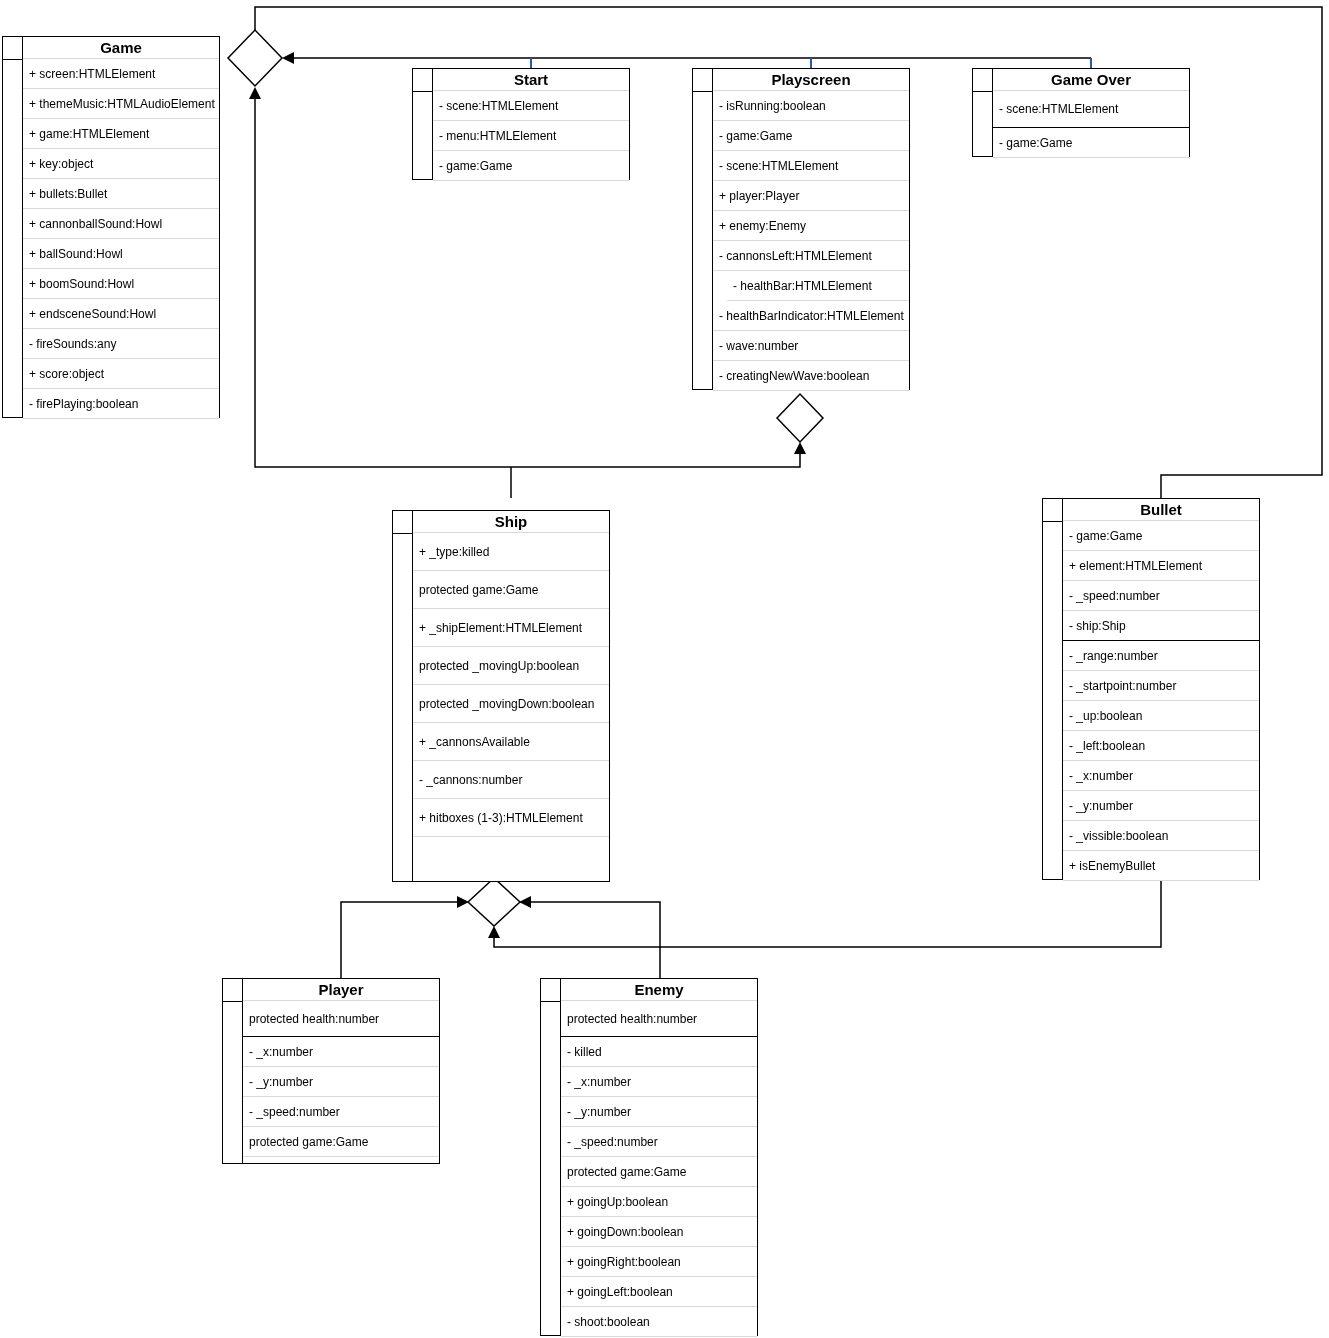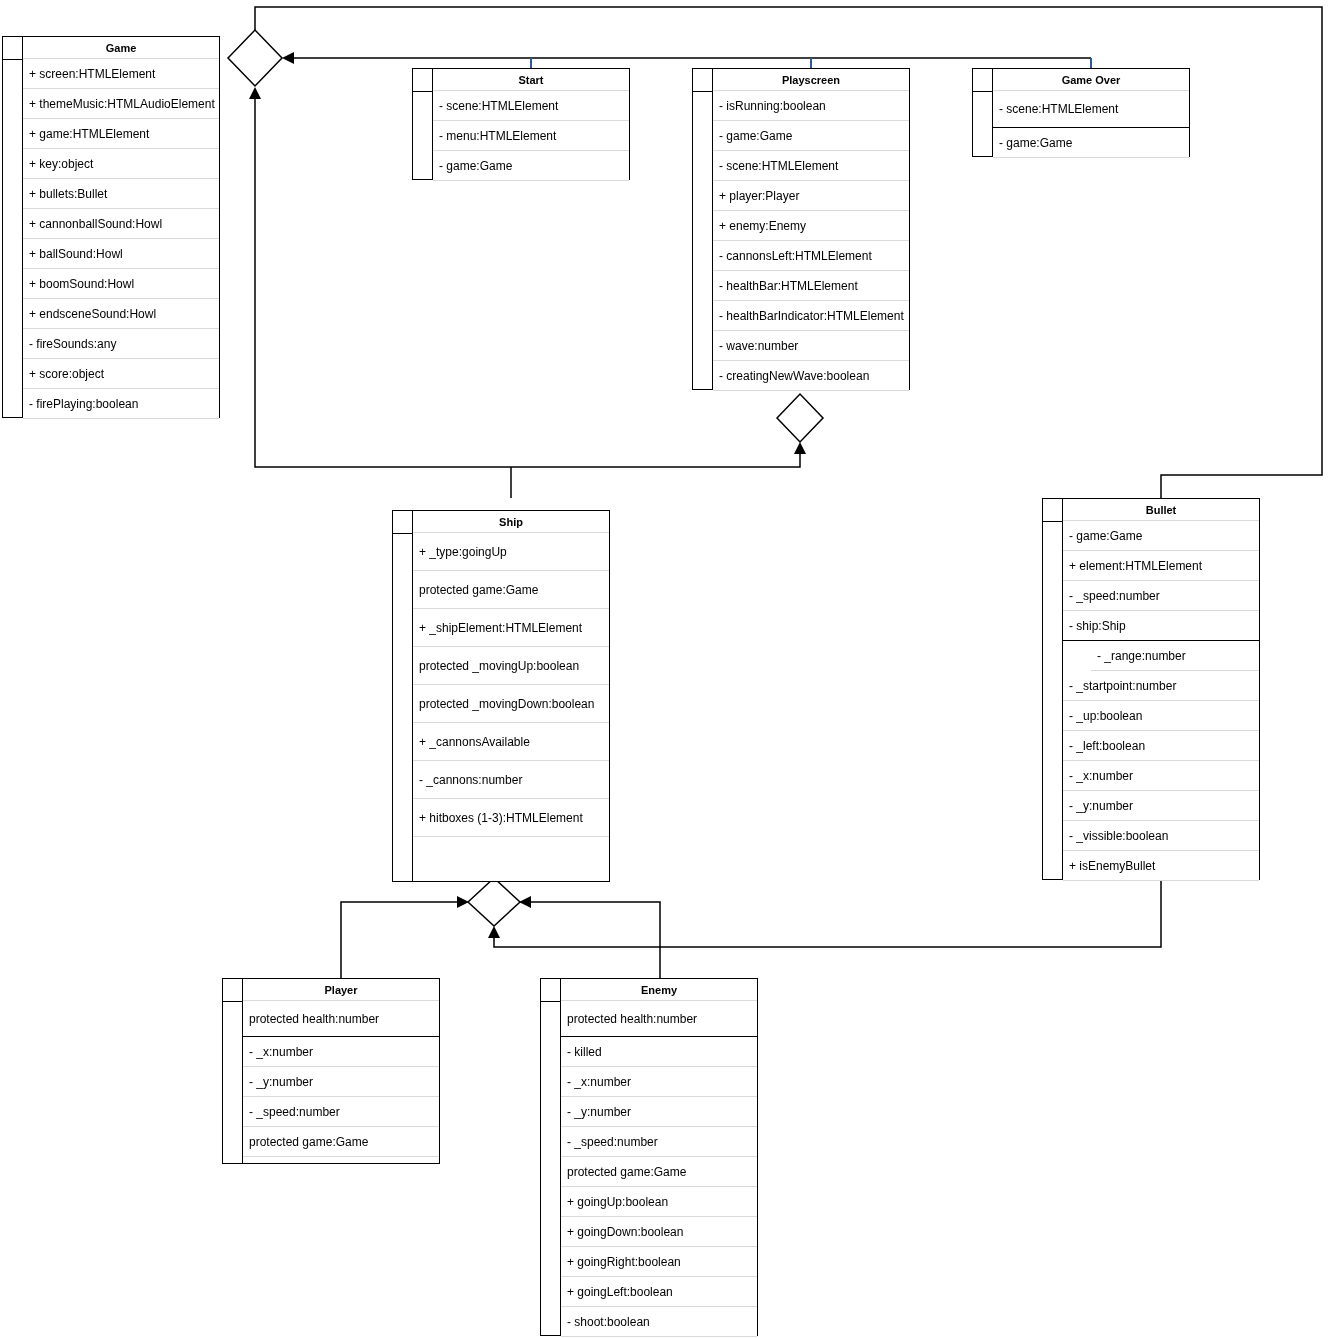--- a/index.html
+++ b/index.html
@@ -21,21 +21,21 @@
   }
   .uml-inner{
     position:absolute;
     left:19px;top:0;right:0;bottom:0;
     border-left:1px solid #000;
   }
   .uml-title{
     box-sizing:border-box;
     border-bottom:1px solid #d9d9d9;
     font-weight:bold;
-    font-size:11px;
+    font-size:15px;
     text-align:center;
     display:flex;align-items:center;justify-content:center;
     background:#ffffff;
     white-space:nowrap;
   }
   .uml-row{
     box-sizing:border-box;
     border-bottom:1px solid #d9d9d9;
     font-size:12px;
     display:flex;align-items:center;
@@ -115,57 +115,57 @@
       </div>
       <div class="uml-class" style="left: 692px; top: 68px; width: 218px; height: 322px;">
         <div class="uml-inner">
           <div class="uml-title" style="height: 22px;">Playscreen</div>
           <div class="uml-row" style="height: 30px;">- isRunning:boolean</div>
           <div class="uml-row" style="height: 30px;">- game:Game</div>
           <div class="uml-row" style="height: 30px;">- scene:HTMLElement</div>
           <div class="uml-row" style="height: 30px;">+ player:Player</div>
           <div class="uml-row" style="height: 30px;">+ enemy:Enemy</div>
           <div class="uml-row" style="height: 30px;">- cannonsLeft:HTMLElement</div>
-          <div class="uml-row" style="height: 30px;">- healthBar:HTMLElement</div>
+          <div class="uml-row" style="height: 30px; margin-left: 14px;">- healthBar:HTMLElement</div>
           <div class="uml-row" style="height: 30px;">- healthBarIndicator:HTMLElement</div>
           <div class="uml-row" style="height: 30px;">- wave:number</div>
           <div class="uml-row" style="height: 30px;">- creatingNewWave:boolean</div>
         </div>
         <div class="gutter-tick" style="top: 22px;"></div>
       </div>
       <div class="uml-class" style="left: 972px; top: 68px; width: 218px; height: 89px;">
         <div class="uml-inner">
           <div class="uml-title" style="height: 22px;">Game Over</div>
           <div class="uml-row strong" style="height: 37px;">- scene:HTMLElement</div>
           <div class="uml-row" style="height: 30px;">- game:Game</div>
         </div>
         <div class="gutter-tick" style="top: 22px;"></div>
       </div>
       <div class="uml-class" style="left: 392px; top: 510px; width: 218px; height: 372px;">
         <div class="uml-inner">
           <div class="uml-title" style="height: 22px;">Ship</div>
-          <div class="uml-row" style="height: 38px;">+ _type:goingUp</div>
+          <div class="uml-row" style="height: 38px;">+ _type:killed</div>
           <div class="uml-row" style="height: 38px;">protected game:Game</div>
           <div class="uml-row" style="height: 38px;">+ _shipElement:HTMLElement</div>
           <div class="uml-row" style="height: 38px;">protected _movingUp:boolean</div>
           <div class="uml-row" style="height: 38px;">protected _movingDown:boolean</div>
           <div class="uml-row" style="height: 38px;">+ _cannonsAvailable</div>
           <div class="uml-row" style="height: 38px;">- _cannons:number</div>
           <div class="uml-row" style="height: 38px;">+ hitboxes (1-3):HTMLElement</div>
         </div>
         <div class="gutter-tick" style="top: 22px;"></div>
       </div>
       <div class="uml-class" style="left: 1042px; top: 498px; width: 218px; height: 382px;">
         <div class="uml-inner">
           <div class="uml-title" style="height: 22px;">Bullet</div>
           <div class="uml-row" style="height: 30px;">- game:Game</div>
           <div class="uml-row" style="height: 30px;">+ element:HTMLElement</div>
           <div class="uml-row" style="height: 30px;">- _speed:number</div>
           <div class="uml-row strong" style="height: 30px;">- ship:Ship</div>
-          <div class="uml-row" style="height: 30px; margin-left: 28px;">- _range:number</div>
+          <div class="uml-row" style="height: 30px;">- _range:number</div>
           <div class="uml-row" style="height: 30px;">- _startpoint:number</div>
           <div class="uml-row" style="height: 30px;">- _up:boolean</div>
           <div class="uml-row" style="height: 30px;">- _left:boolean</div>
           <div class="uml-row" style="height: 30px;">- _x:number</div>
           <div class="uml-row" style="height: 30px;">- _y:number</div>
           <div class="uml-row" style="height: 30px;">- _vissible:boolean</div>
           <div class="uml-row" style="height: 30px;">+ isEnemyBullet</div>
         </div>
         <div class="gutter-tick" style="top: 22px;"></div>
       </div>

